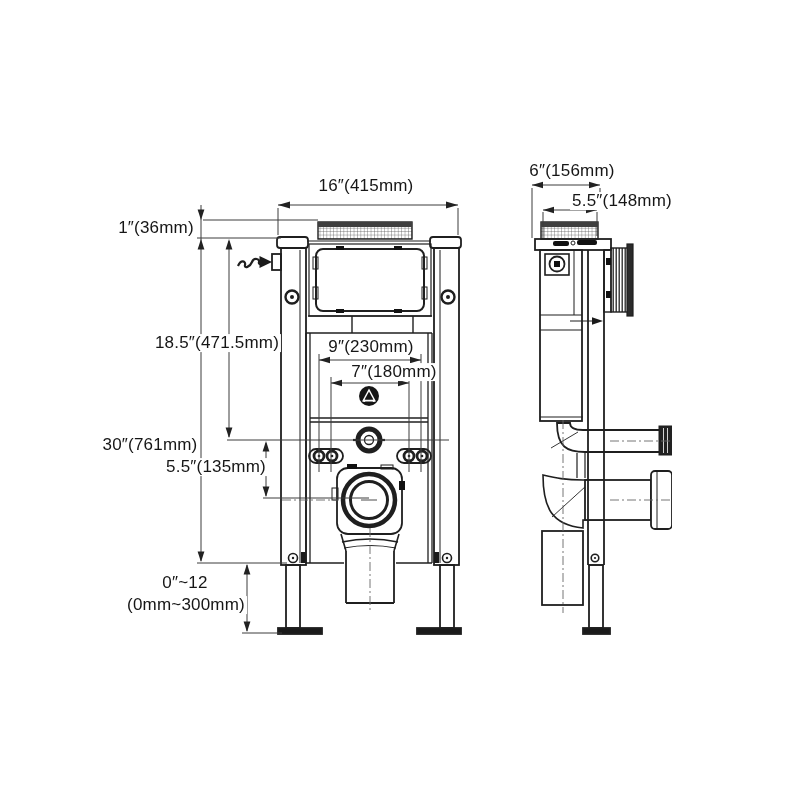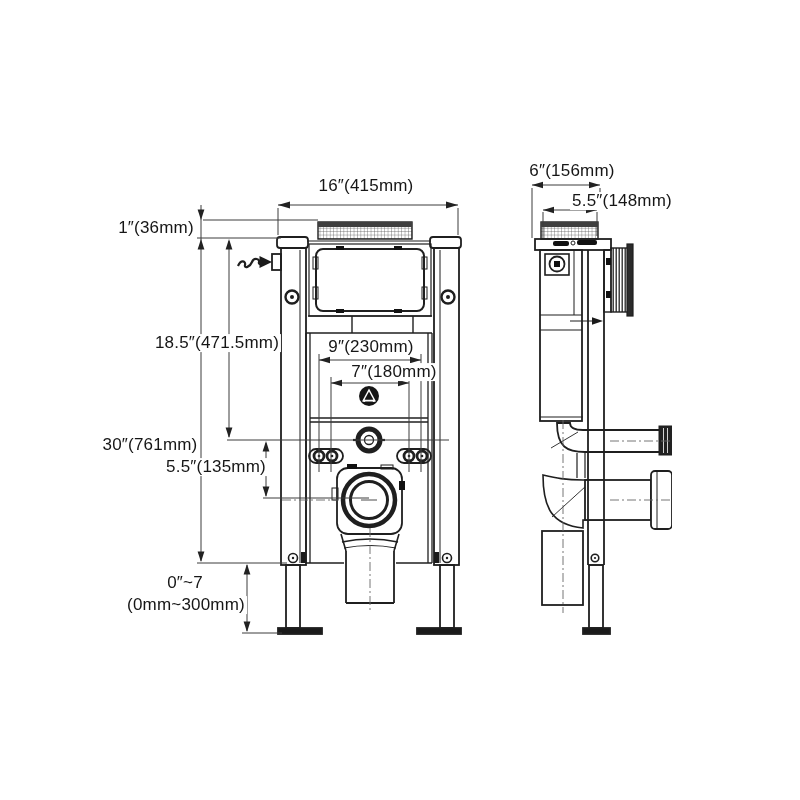--- a/index.html
+++ b/index.html
@@ -275,20 +275,20 @@
     <polygon points="543,210 554,206.8 554,213.2"></polygon>
     <polygon points="597,210 586,206.8 586,213.2"></polygon>
   </g>
 </svg>
 
 <div class="dim-label" style="left:366px;top:186px;">16″(415mm)</div>
 <div class="dim-label" style="left:156px;top:228px;">1″(36mm)</div>
 <div class="dim-label" style="left:217px;top:343px;">18.5″(471.5mm)</div>
 <div class="dim-label" style="left:150px;top:397px;margin-top:48px;">30″(761mm)</div>
 <div class="dim-label" style="left:216px;top:467px;">5.5″(135mm)</div>
-<div class="dim-label" style="left:185px;top:583px;">0″~7</div>
+<div class="dim-label" style="left:185px;top:583px;">0″~12</div>
 <div class="dim-label" style="left:186px;top:605px;">(0mm~300mm)</div>
 <div class="dim-label" style="left:371px;top:347px;">9″(230mm)</div>
 <div class="dim-label" style="left:370px;top:372px;margin-left:24px;">7″(180mm)</div>
 <div class="dim-label" style="left:572px;top:171px;">6″(156mm)</div>
 <div class="dim-label" style="left:601px;top:201px;margin-left:21px;">5.5″(148mm)</div>
 
 </div>
 
 </body></html>

